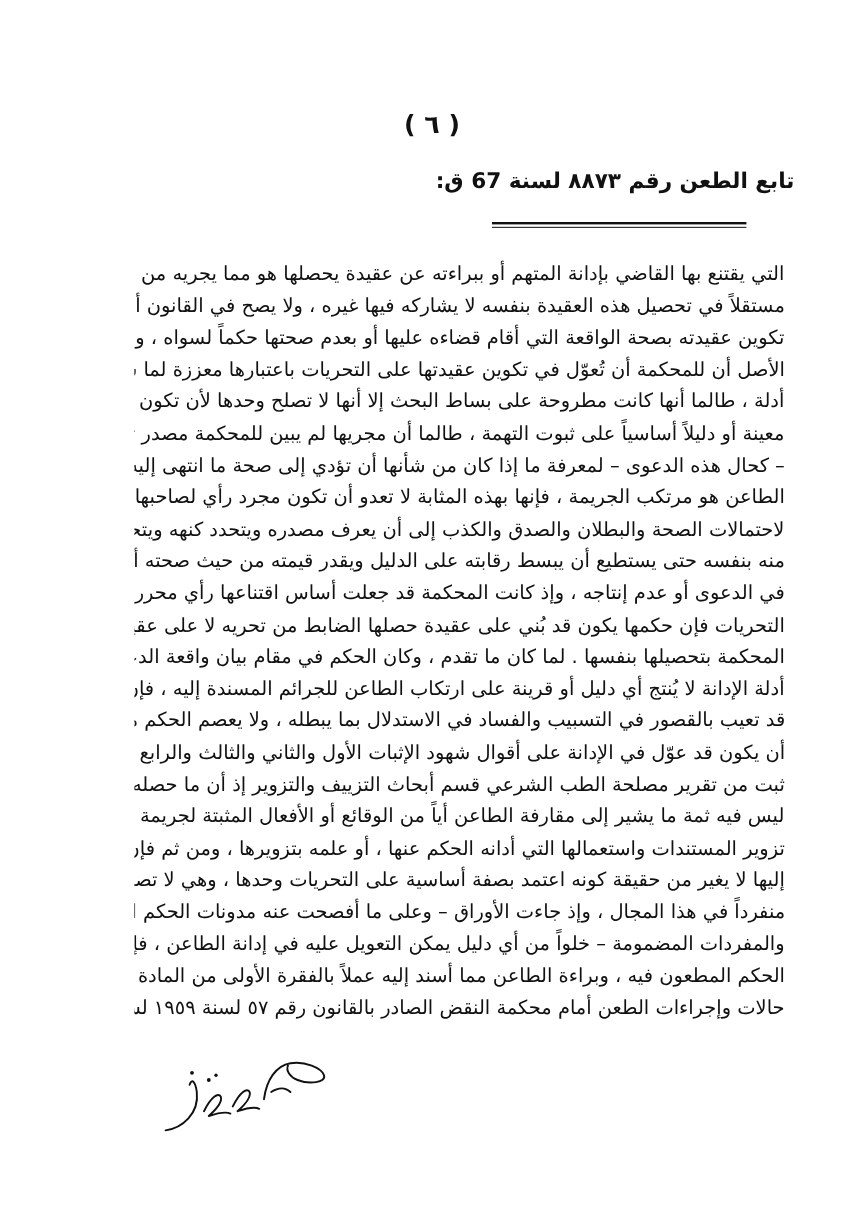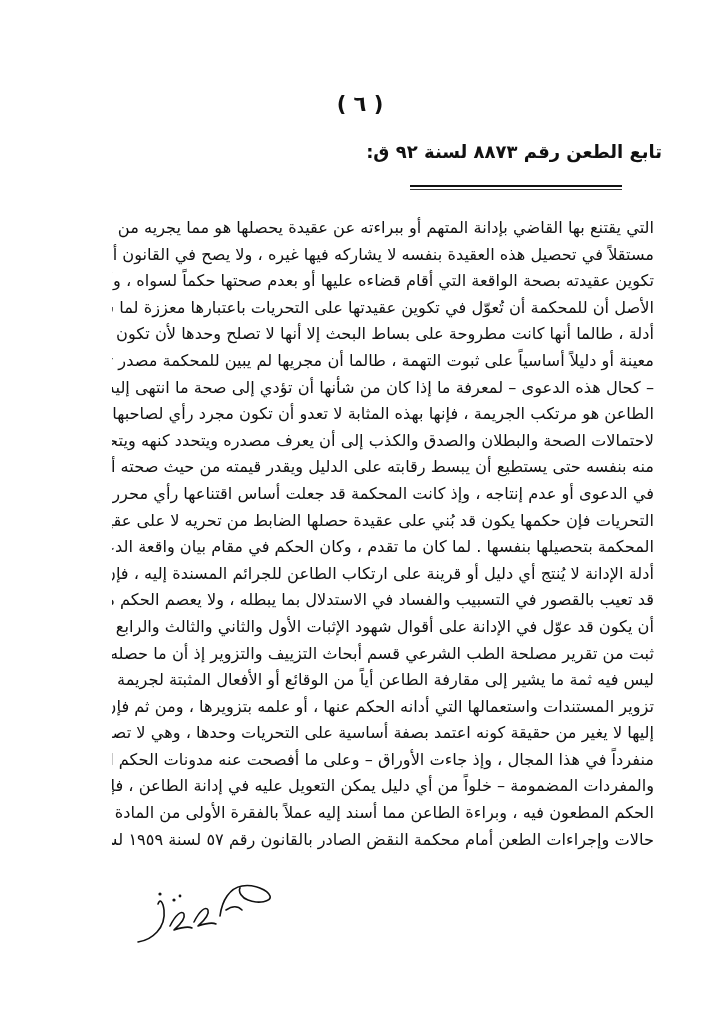--- a/index.html
+++ b/index.html
@@ -10,21 +10,21 @@
   .body-text { position: absolute; top: 215px; left: 112px; width: 542px; direction: rtl; font-size: 16.2px; line-height: 26.6px; }
   .line { display: block; text-align: justify; text-align-last: justify; white-space: nowrap; overflow: hidden; height: 26.6px; }
   .line.last { text-align-last: right; }
   .signature { position: absolute; top: 870px; left: 130px; width: 160px; height: 80px; }
 </style>
 </head>
 <body>
 
 <div class="page-number">( ٦ )</div>
 
-<div class="continuation">تابع الطعن رقم ٨٨٧٣ لسنة ٩٢ ق:</div>
+<div class="continuation">تابع الطعن رقم ٨٨٧٣ لسنة 67 ق:</div>
 
 <div class="rule"></div>
 
 <div class="body-text">
   <span class="line">التي يقتنع بها القاضي بإدانة المتهم أو ببراءته عن عقيدة يحصلها هو مما يجريه من التحقيق</span>
   <span class="line">مستقلاً في تحصيل هذه العقيدة بنفسه لا يشاركه فيها غيره ، ولا يصح في القانون أن يدخل في</span>
   <span class="line">تكوين عقيدته بصحة الواقعة التي أقام قضاءه عليها أو بعدم صحتها حكماً لسواه ، وأنه وإن كان</span>
   <span class="line">الأصل أن للمحكمة أن تُعوّل في تكوين عقيدتها على التحريات باعتبارها معززة لما ساقته من</span>
   <span class="line">أدلة ، طالما أنها كانت مطروحة على بساط البحث إلا أنها لا تصلح وحدها لأن تكون قرينة</span>
   <span class="line">معينة أو دليلاً أساسياً على ثبوت التهمة ، طالما أن مجريها لم يبين للمحكمة مصدر تحرياته</span>

